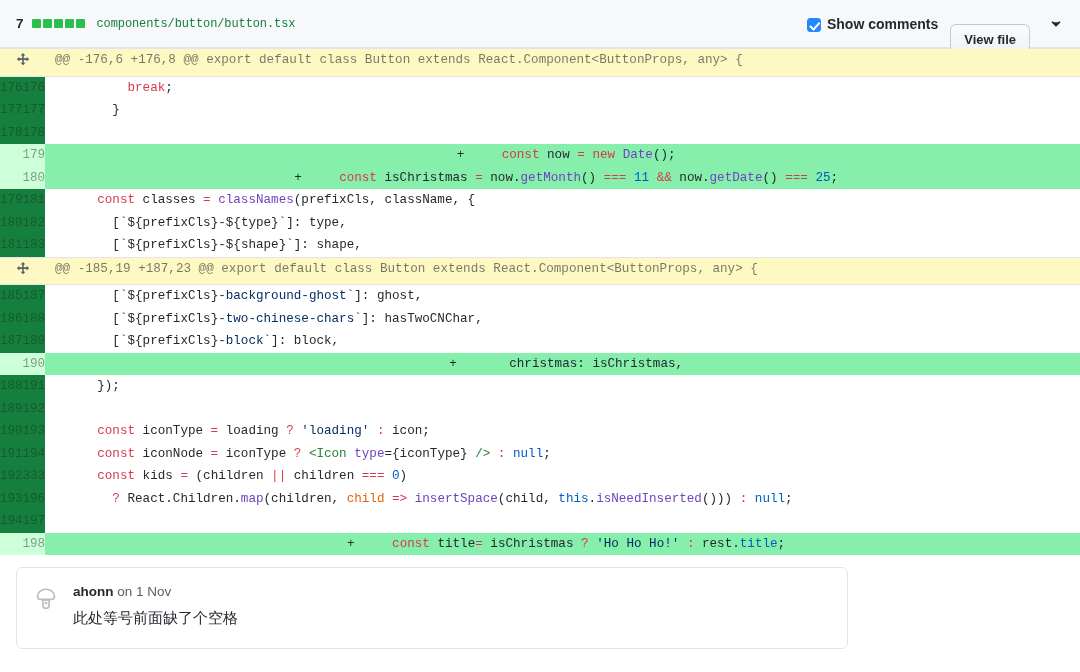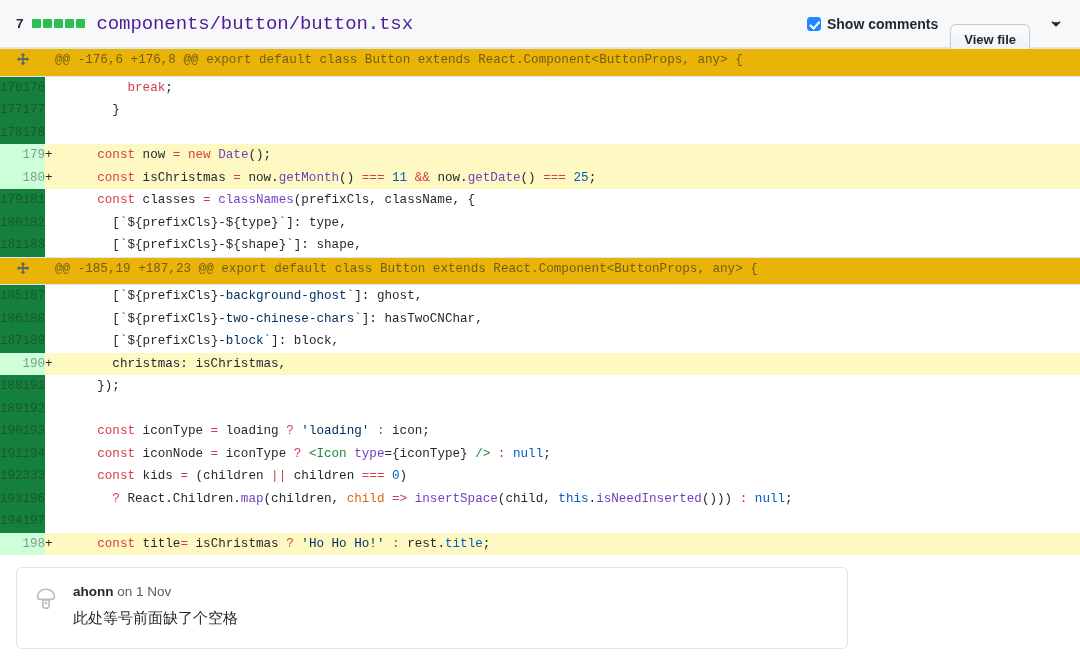--- a/index.html
+++ b/index.html
@@ -35,27 +35,27 @@
   }
   .diffstat { display: flex; gap: 2px; align-items: center; margin-right: 12px; }
   .diffstat span {
     display: block; width: 9px; height: 9px;
     border-radius: 1px;
   }
   .ds-add { background: #2cbe4e; }
 
   .file-path {
     font-family: "Liberation Mono", monospace;
-    font-size: 19px; color: #4c1d95;
+    font-size: 12px; color: #15803d;
     letter-spacing: -0.1px;
     white-space: nowrap; overflow: hidden; text-overflow: ellipsis;
   }
 
   .show-comments {
-    display: flex; align-items: center; gap: 6px;
+    display: flex; align-items: flex-end; gap: 6px;
     font-size: 14px; font-weight: 600; color: #24292e;
     cursor: pointer; user-select: none;
   }
   .cb {
     width: 14px; height: 14px; border-radius: 3px;
     background: #2188ff; border: 1px solid #2188ff;
     position: relative; flex: 0 0 auto;
   }
   .cb::after {
     content: ""; position: absolute;
@@ -110,24 +110,24 @@
     display: inline-block;
     width: 22px;
     color: #24292e;
   }
 
   
   tr.ctx .num { background: #15803d; }
   tr.ctx .code { background: #ffffff; }
 
   tr.add .num { background: #cdffd8; color: rgba(27,31,35,0.45); }
-  tr.add .code { background: #fef9c3; }
+  tr.add .code { background: #86efac; text-align: center; }
 
   tr.hunk td {
-    background: #eab308;
+    background: #fef9c3;
     color: rgba(27,31,35,0.55);
     border-top: 1px solid #e1e4e8;
     border-bottom: 1px solid #e1e4e8;
   }
   tr.hunk .num { text-align: center; padding-right: 0; }
   tr.hunk .code { color: rgba(27,31,35,0.6); padding-left: 10px; }
   .expand-btn {
     display: inline-flex; align-items: center; justify-content: center;
     width: 100%; height: 22px; cursor: pointer; color: #586069;
   }

